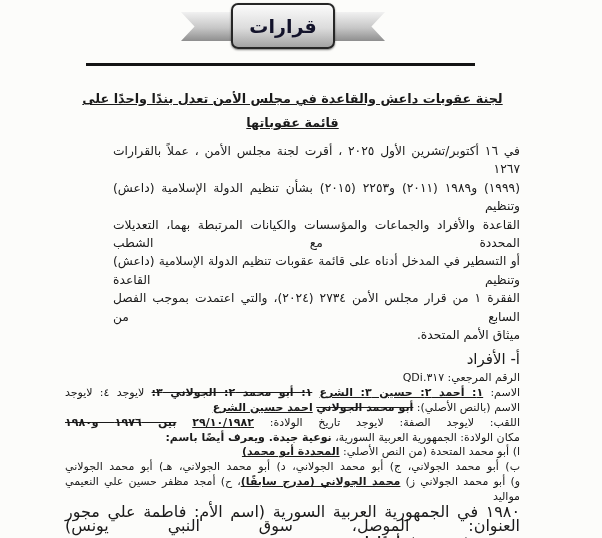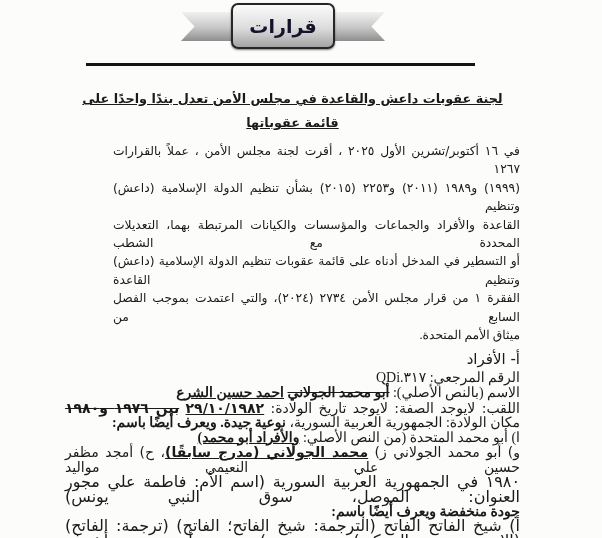--- a/index.html
+++ b/index.html
@@ -29,24 +29,24 @@
   .banner-box span{font-size:19px;font-weight:bold;color:#13132b;letter-spacing:1px;}
   
   .rule{position:absolute;top:63px;left:103px;width:389px;height:3px;background:#141414;}
   
   .doc{position:absolute;top:87px;right:82px;left:82px;}
   .title{
     font-weight:bold;font-size:12.8px;line-height:24px;
     text-decoration:underline;text-align:center;margin-bottom:7px;
   }
   .il{font-size:12.3px;line-height:18.4px;margin-left:48px;}
-  .el{font-size:14px;line-height:14.8px;}
+  .el{font-size:11px;line-height:14.8px;}
   .sm{font-size:16px;}
   .j{text-align:justify;text-align-last:justify;}
-  .r{text-align:right;font-family:Liberation Serif, serif;}
+  .r{text-align:right;}
   .sec{font-size:15px;line-height:16px;margin:7px 0 4px;}
   .seg-b{font-weight:bold;text-align:center;}
   .seg-u{text-decoration:underline;}
   .seg-st{text-decoration:line-through;}
   .seg-b.seg-u{text-decoration:underline;}
 </style>
 </head>
 <body>
 
 <div class="page">
@@ -70,24 +70,26 @@
       <div class="il j">القاعدة والأفراد والجماعات والمؤسسات والكيانات المرتبطة بهما، التعديلات المحددة مع الشطب</div>
       <div class="il j">أو التسطير في المدخل أدناه على قائمة عقوبات تنظيم الدولة الإسلامية (داعش) وتنظيم القاعدة</div>
       <div class="il j">الفقرة ١ من قرار مجلس الأمن ٢٧٣٤ (٢٠٢٤)، والتي اعتمدت بموجب الفصل السابع من</div>
       <div class="il r">ميثاق الأمم المتحدة.</div>
     </div>
 
     <div class="sec">أ- الأفراد</div>
 
     <div>
       <div class="el r"><span>الرقم المرجعي: </span><span>‪QDi.٣١٧‬</span></div>
+      <div class="el j"><span>الاسم: </span><span class="seg-b seg-u">١: أحمد ٢: حسين ٣: الشرع</span><span> </span><span class="seg-b seg-st">١: أبو محمد ٢: الجولاني ٣:</span><span> لايوجد ٤: لايوجد</span></div>
       <div class="el r"><span>الاسم (بالنص الأصلي): </span><span class="seg-b seg-st">أبو محمد الجولاني</span><span> </span><span class="seg-b seg-u">احمد حسين الشرع</span></div>
       <div class="el j"><span>اللقب: لايوجد الصفة: لايوجد تاريخ الولادة: </span><span class="seg-b seg-u">٢٩/١٠/١٩٨٢</span><span> </span><span class="seg-b seg-st">بين ١٩٧٦ و١٩٨٠</span></div>
       <div class="el r"><span>مكان الولادة: الجمهورية العربية السورية، </span><span class="seg-b">نوعية جيدة. ويعرف أيضًا باسم:</span></div>
-      <div class="el r"><span>ا) أبو محمد المتحدة (من النص الأصلي: </span><span class="seg-b seg-u">والأفراد أبو محمد)</span></div>
+      <div class="el r"><span>ا) أبو محمد المتحدة (من النص الأصلي: </span><span class="seg-b seg-u">المحددة أبو محمد)</span></div>
+      <div class="el j"><span>ب) أبو محمد الجولاني، ج) أبو محمد الجولاني، د) أبو محمد الجولاني، هـ) أبو محمد الجولاني</span></div>
       <div class="el j"><span>و) أبو محمد الجولاني ز) </span><span class="seg-b seg-u">محمد الجولاني (مدرج سابقًا)</span><span>، ح) أمجد مظفر حسين علي النعيمي مواليد</span></div>
       <div class="el j sm"><span>١٩٨٠ في الجمهورية العربية السورية (اسم الأم: فاطمة علي مجور العنوان: الموصل، سوق النبي يونس)</span></div>
       <div class="el r"><span class="seg-b">جودة منخفضة ويعرف أيضًا باسم:</span></div>
       <div class="el j sm"><span>أ) شيخ الفاتح الفاتح (الترجمة: شيخ الفاتح؛ الفاتح) (ترجمة: الفاتح) (الاسم الحركي)، ب) أبو أشرف</span></div>
 
     </div>
   </div>
 
 </div>
 

